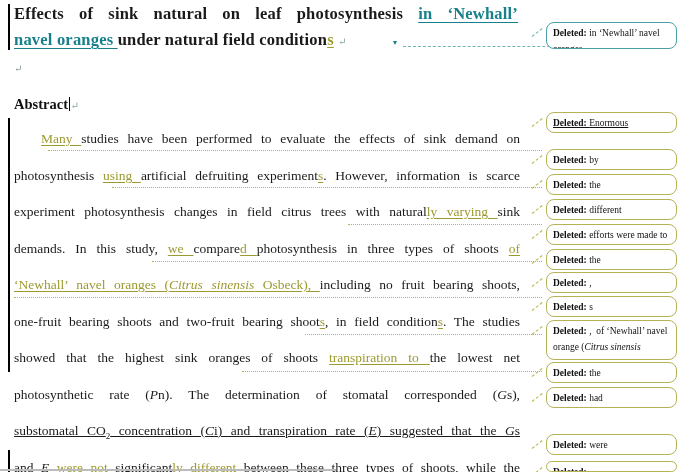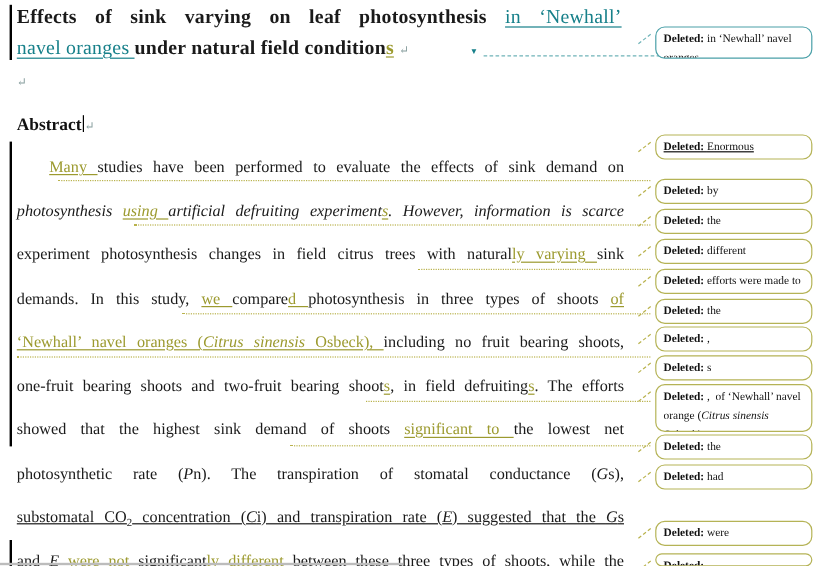--- a/index.html
+++ b/index.html
@@ -13,21 +13,21 @@
   .doc-line.just { white-space:normal; text-align:justify; text-align-last:justify; }
   .title-line { font-size:16.5px; font-weight:bold; letter-spacing:.2px; width:504px; }
   .heading { position:absolute; left:14px; top:96px; font-size:14.5px; font-weight:bold; color:#111; }
 
   .seg { }
   .seg.b   { font-weight:bold; }
   .seg.i   { font-style:italic; }
   .seg.sub { vertical-align:sub; font-size:9px; }
   .seg.ins { color:#9c9a2f; text-decoration:underline; text-underline-offset:2px; }
   .seg.ins.i { color:#9c9a2f; }
-  .seg.tins{ color:#17808a; text-decoration:underline; text-underline-offset:3px; font-weight:normal; }
+  .seg.tins{ color:#17808a; text-decoration:underline; text-underline-offset:3px; font-weight:bold; }
   .seg.mark{ color:#8aa0a0; font-size:10px; font-weight:normal; text-decoration:none; }
 
   .caret { display:inline-block; width:1.5px; height:14px; background:#000;
            vertical-align:-2px; margin-left:1px; }
 
   
   .change-bar { position:absolute; left:8px; width:2px; background:#000; }
 
   
   .balloon { position:absolute; left:546px; width:131px; background:#fff;
@@ -52,41 +52,41 @@
 </head>
 <body>
 
 <div id="page">
 
   <div class="change-bar" style="top:4px;height:46px;"></div>
   <div class="change-bar" style="top:118px;height:254px;"></div>
   <div class="change-bar" style="top:450px;height:22px;"></div>
 
   <div id="title-box">
-      <div class="doc-line title-line just" style="top: 4px;"><span class="seg b">Effects of sink varying on leaf photosynthesis </span><span class="seg tins">in ‘Newhall’</span></div>
+      <div class="doc-line title-line just" style="top: 4px;"><span class="seg b">Effects of sink natural on leaf photosynthesis </span><span class="seg tins">in ‘Newhall’</span></div>
       <div class="doc-line title-line" style="top: 30px;"><span class="seg tins">navel oranges </span><span class="seg b">under natural field condition</span><span class="seg b ins">s</span><span class="seg "> </span><span class="seg mark">↵</span></div>
     </div>
 
   <div class="doc-line" style="top:60px;">
     <span class="seg mark">↵</span>
   </div>
 
   <div class="heading">
     <span>Abstract</span><span class="caret"></span><span class="seg mark">↵</span>
   </div>
 
   <div id="body-box">
       <div class="doc-line just" style="top: 131px; text-indent: 27px; font-family: Liberation Serif, serif;"><span class="seg ins">Many </span><span class="seg ">studies have been performed to evaluate the effects of sink demand on</span></div>
-      <div class="doc-line just" style="top: 168px; font-style: italic;"><span class="seg ">photosynthesis </span><span class="seg ins">using </span><span class="seg ">artificial defruiting experiment</span><span class="seg ins">s</span><span class="seg ">. However, information is scarce</span></div>
+      <div class="doc-line just" style="top: 168px;"><span class="seg ">photosynthesis </span><span class="seg ins">using </span><span class="seg ">artificial defruiting experiment</span><span class="seg ins">s</span><span class="seg ">. However, information is scarce</span></div>
       <div class="doc-line just" style="top: 204px;"><span class="seg ">experiment photosynthesis changes in field citrus trees with natural</span><span class="seg ins">ly varying </span><span class="seg ">sink</span></div>
       <div class="doc-line just" style="top: 241px;"><span class="seg ">demands. In this study, </span><span class="seg ins">we </span><span class="seg ">compare</span><span class="seg ins">d </span><span class="seg ">photosynthesis in three types of shoots </span><span class="seg ins">of</span></div>
       <div class="doc-line just" style="top: 277px;"><span class="seg ins">‘Newhall’ navel oranges (</span><span class="seg ins i">Citrus sinensis</span><span class="seg ins"> Osbeck), </span><span class="seg ">including no fruit bearing shoots,</span></div>
-      <div class="doc-line just" style="top: 314px;"><span class="seg ">one-fruit bearing shoots and two-fruit bearing shoot</span><span class="seg ins">s</span><span class="seg ">, in field defruiting</span><span class="seg ins">s</span><span class="seg ">. The efforts</span></div>
-      <div class="doc-line just" style="top: 350px;"><span class="seg ">showed that the highest sink demand of shoots </span><span class="seg ins">significant to </span><span class="seg ">the lowest net</span></div>
-      <div class="doc-line just" style="top: 387px;"><span class="seg ">photosynthetic rate (</span><span class="seg i">P</span><span class="seg ">n). The transpiration of stomatal conductance (</span><span class="seg i">G</span><span class="seg ">s),</span></div>
+      <div class="doc-line just" style="top: 314px;"><span class="seg ">one-fruit bearing shoots and two-fruit bearing shoot</span><span class="seg ins">s</span><span class="seg ">, in field condition</span><span class="seg ins">s</span><span class="seg ">. The studies</span></div>
+      <div class="doc-line just" style="top: 350px;"><span class="seg ">showed that the highest sink oranges of shoots </span><span class="seg ins">transpiration to </span><span class="seg ">the lowest net</span></div>
+      <div class="doc-line just" style="top: 387px;"><span class="seg ">photosynthetic rate (</span><span class="seg i">P</span><span class="seg ">n). The determination of stomatal corresponded (</span><span class="seg i">G</span><span class="seg ">s),</span></div>
       <div class="doc-line just" style="top: 423px; text-decoration: underline;"><span class="seg ">substomatal CO</span><span class="seg sub">2</span><span class="seg "> concentration (</span><span class="seg i">C</span><span class="seg ">i) and transpiration rate (</span><span class="seg i">E</span><span class="seg ">) suggested that the </span><span class="seg i">G</span><span class="seg ">s</span></div>
       <div class="doc-line just" style="top: 460px;"><span class="seg ">and </span><span class="seg i">E</span><span class="seg "> </span><span class="seg ins">were not </span><span class="seg ">significant</span><span class="seg ins">ly </span><span class="seg ins">different </span><span class="seg ">between these three types of shoots, while the</span></div>
     </div>
 
   <div class="anchor-mark" style="left:393px; top:38px;">▾</div>
 
   <div class="dotline teal" style="left:403px;top:46px;width:182px;"></div>
   <div class="dotline teal" style="left:584px;top:40px;width:26px;transform:rotate(-24deg);transform-origin:left center;"></div>
   <div class="dotline" style="left:48px;top:150px;width:494px;"></div>
   <div class="dotline" style="left:112px;top:187px;width:430px;"></div>

